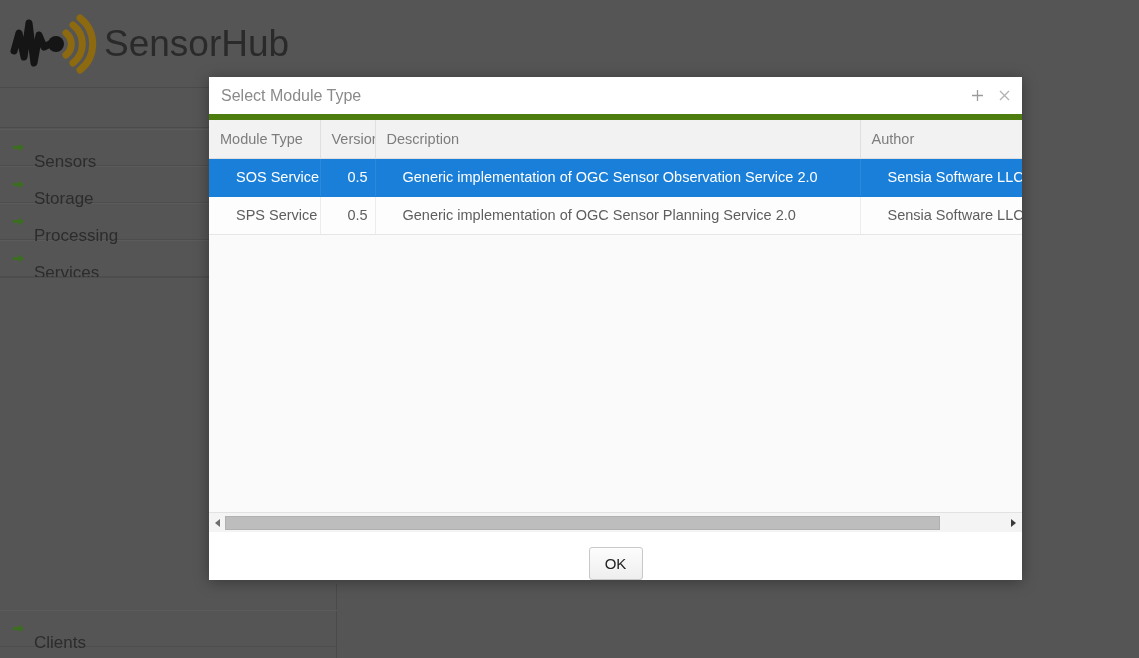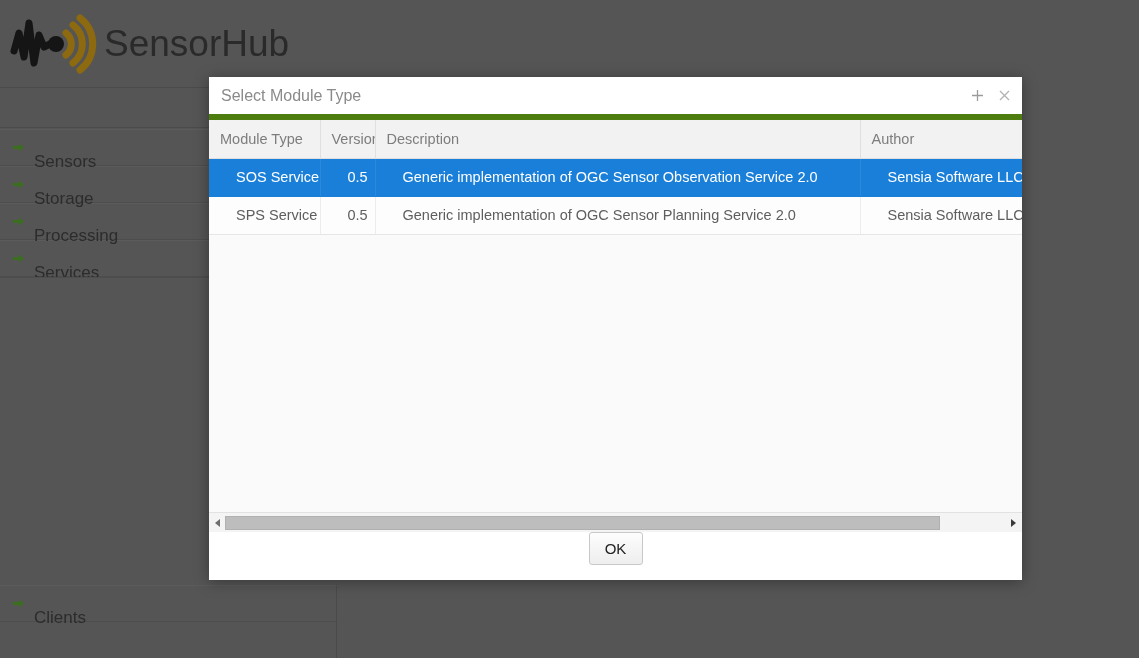--- a/index.html
+++ b/index.html
@@ -65,21 +65,21 @@
     white-space: nowrap;
   }
   .save-icon { width: 15px; height: 15px; display: block; }
 
   
   .nav-list {
     position: absolute; left: 0; top: 129px;
     width: 337px;
   }
   .nav-list--bottom {
-    position: absolute; left: 0; top: 585px;
+    position: absolute; left: 0; top: 610px;
     width: 337px;
   }
   .nav-item {
     height: 37px;
     display: flex; align-items: center;
     padding-left: 12px;
     border-bottom: 1px solid #4d4d4d;
     border-top: 1px solid #5b5b5b;
     color: #2c2c2c;
     font-size: 17px;
@@ -208,21 +208,21 @@
     height: 14px; width: 91.5%;
     background: #bdbdbd;
     border: 1px solid #b0b0b0;
     cursor: pointer;
   }
 
   .modal-footer {
     flex: 0 0 auto;
     height: 48px;
     background: #ffffff;
-    display: flex; align-items: flex-start; justify-content: center;
+    display: flex; align-items: flex-end; justify-content: center;
   }
   .ok-button {
     width: 54px; height: 33px;
     background: linear-gradient(#fdfdfd, #eeeeee);
     border: 1px solid #c8c8c8;
     border-radius: 3px;
     color: #222222;
     font-size: 15px;
     font-family: "Liberation Sans", sans-serif;
     cursor: pointer;

